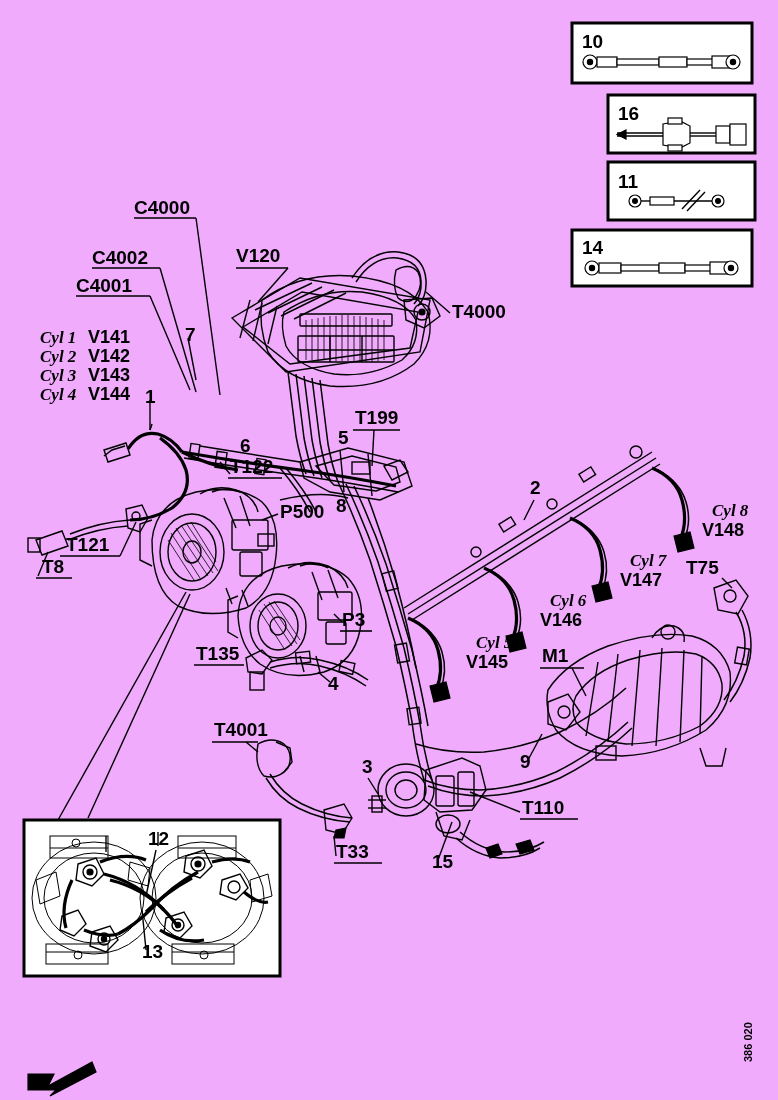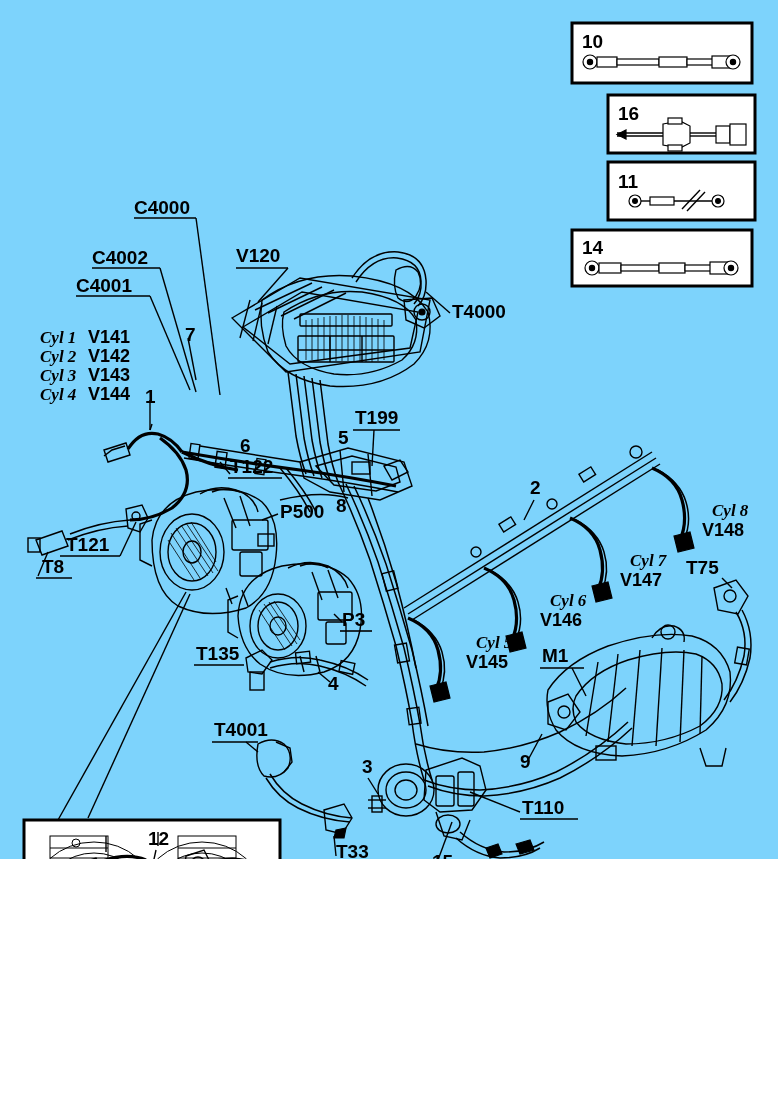--- a/index.html
+++ b/index.html
@@ -1,17 +1,17 @@
 <!DOCTYPE html>
 <html><head>
 <meta charset="utf-8">
 <style>
   html,body{margin:0;padding:0;background:#ffffff;}
   body{width:778px;height:1100px;font-family:"Liberation Sans",sans-serif;}
-  #stage{position:relative;width:778px;height:859px;background:#7dd3fc;overflow:hidden;}
+  #stage{position:relative;width:778px;height:1100px;background:#f0abfc;overflow:hidden;}
   svg{display:block;}
   .lbl{font-family:"Liberation Sans",sans-serif;font-size:19px;font-weight:700;fill:#000;}
   .lbl-num{font-family:"Liberation Sans",sans-serif;font-size:19px;font-weight:700;fill:#000;}
   .lbl-cyl{font-family:"Liberation Serif",serif;font-size:17px;font-style:italic;font-weight:700;fill:#000;}
   .lbl-cylnum{font-family:"Liberation Sans",sans-serif;font-size:18px;font-weight:700;fill:#000;}
   .lbl-box{font-family:"Liberation Sans",sans-serif;font-size:19px;font-weight:700;fill:#000;}
   .code{font-family:"Liberation Sans",sans-serif;font-size:11px;font-weight:700;fill:#000;}
   .ln{stroke:#000;stroke-width:1.4;fill:none;}
   .ln-thin{stroke:#000;stroke-width:1;fill:none;}
   .ul{stroke:#000;stroke-width:1.6;fill:none;}

